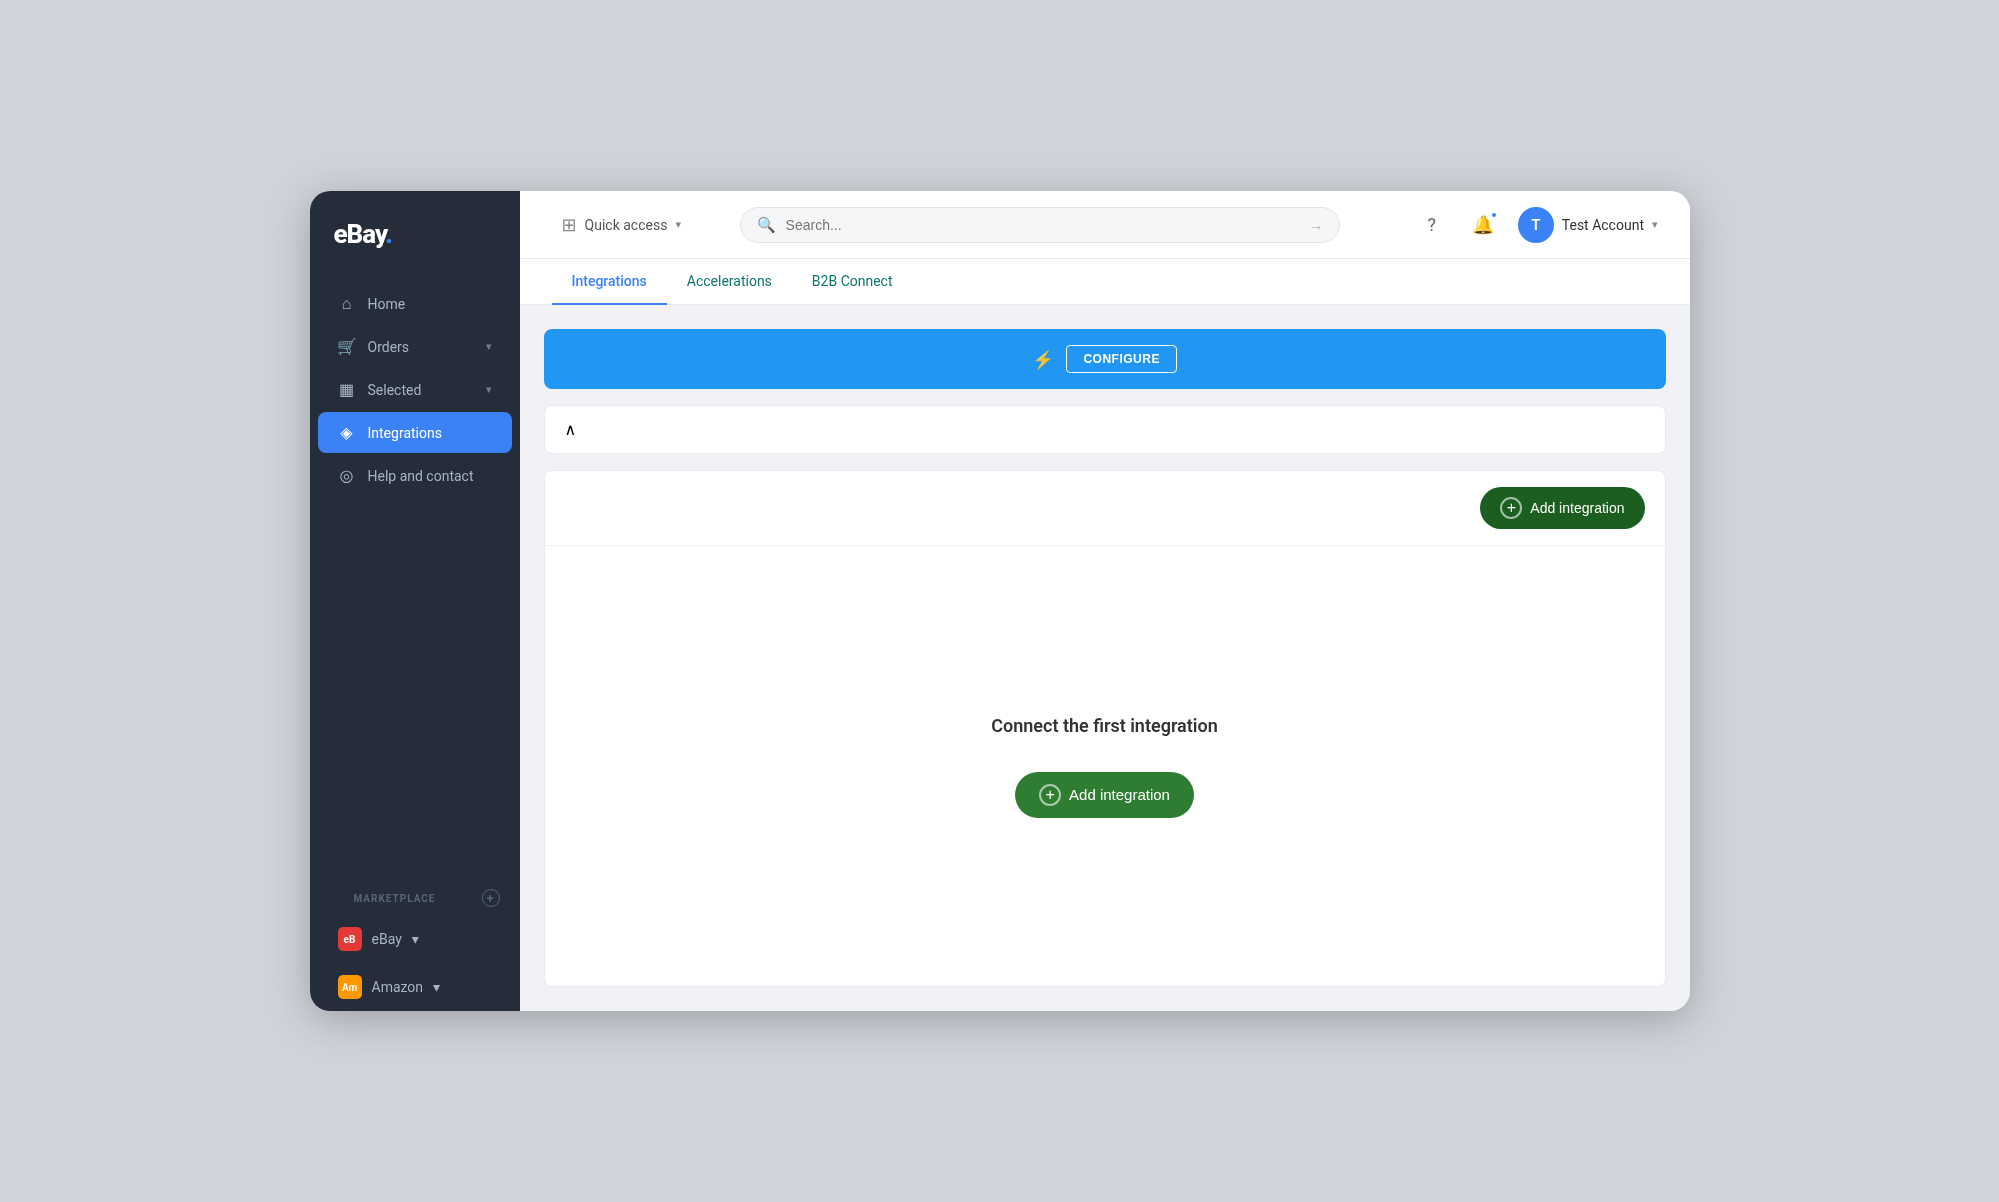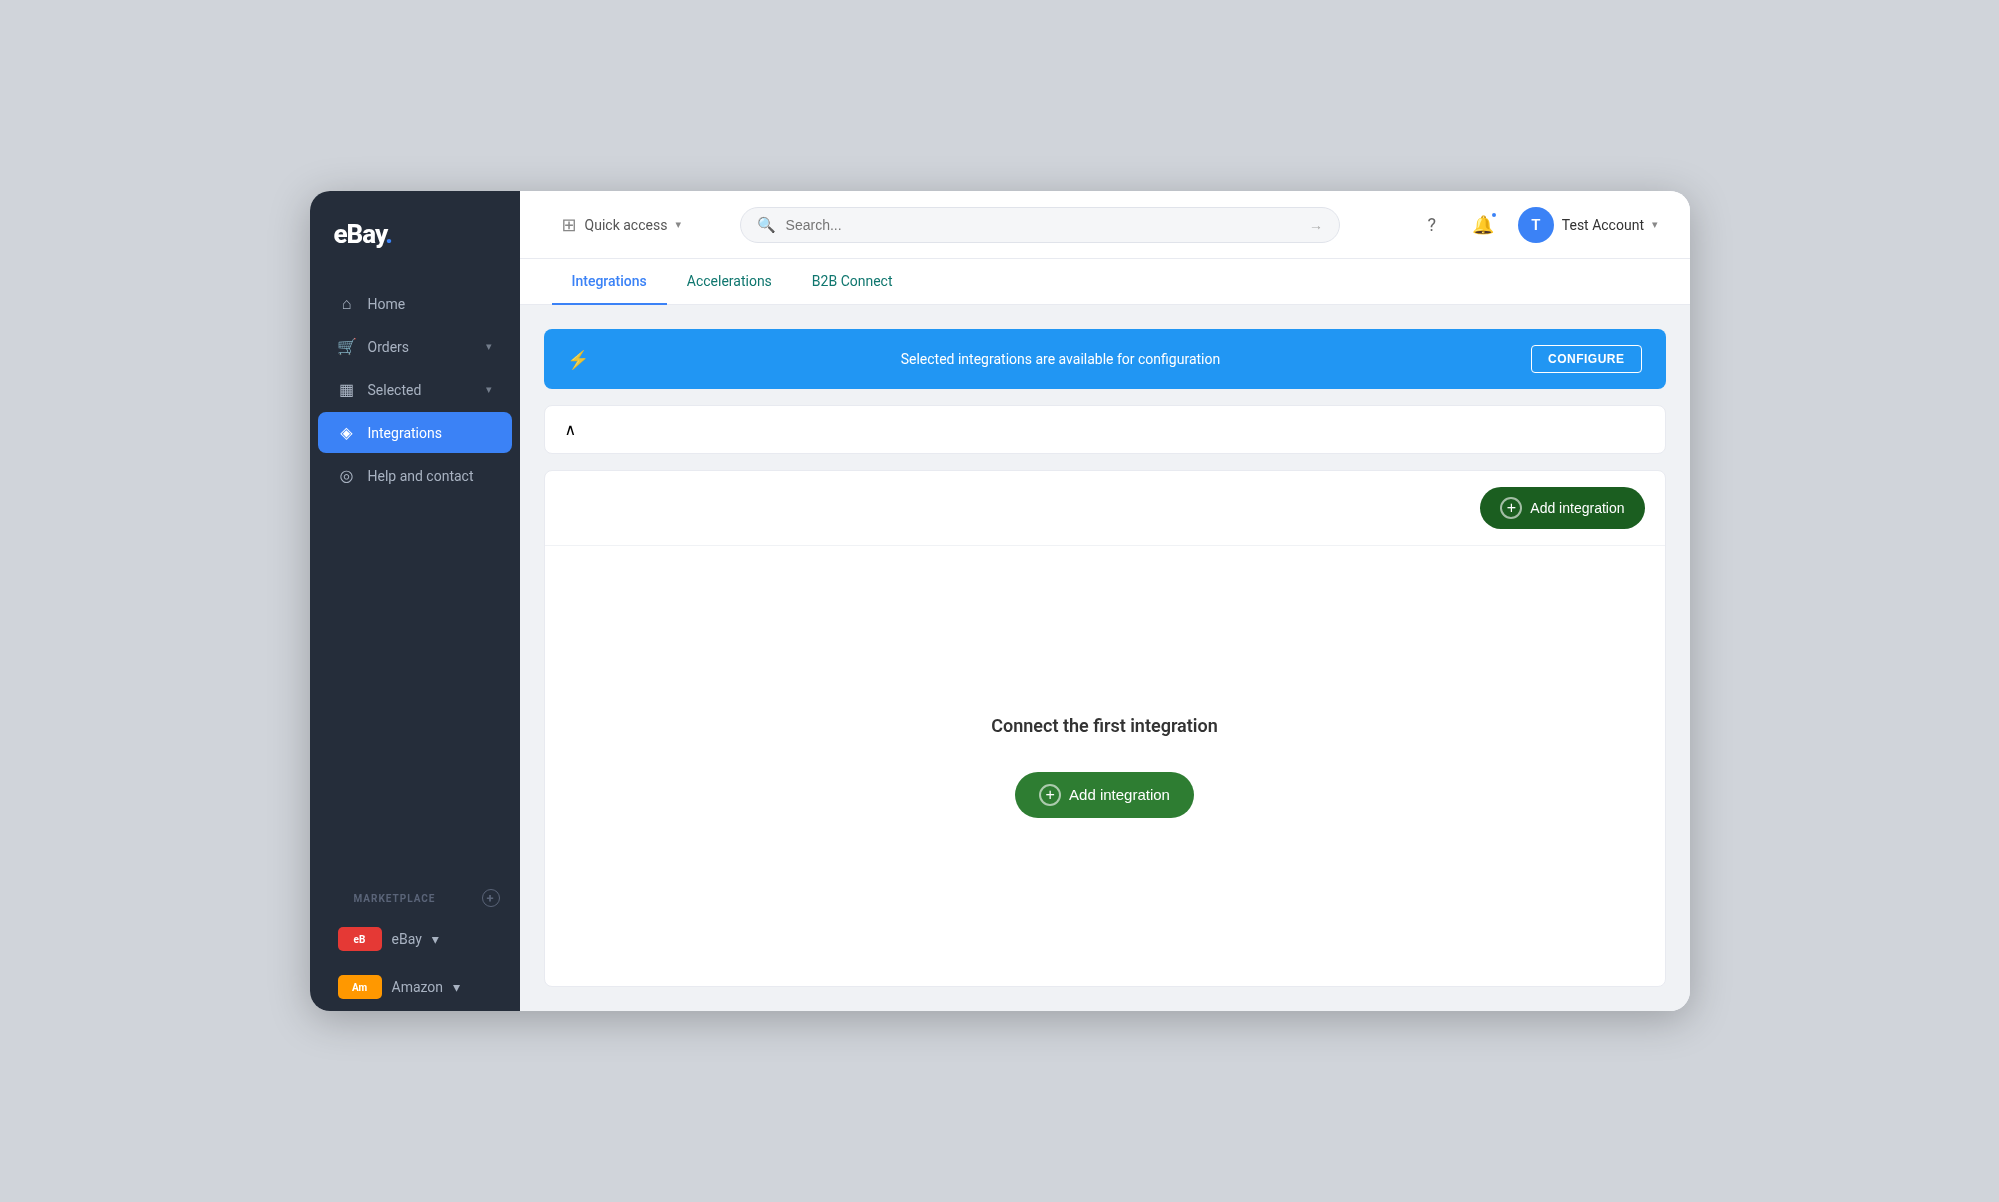--- a/index.html
+++ b/index.html
@@ -105,21 +105,21 @@
       align-items: center;
       padding: 10px 20px;
       color: #a8b2c1;
       font-size: 14px;
       cursor: pointer;
       border-radius: 8px;
       margin: 2px 8px;
       gap: 10px;
     }
     .marketplace-badge {
-      width: 44px;
+      width: 24px;
       height: 24px;
       border-radius: 5px;
       display: flex;
       align-items: center;
       justify-content: center;
       font-size: 10px;
       font-weight: 700;
       color: #fff;
       flex-shrink: 0;
     }
@@ -477,21 +477,20 @@
     <div class="tabs">
       <div class="tab active">Integrations</div>
       <div class="tab">Accelerations</div>
       <div class="tab">B2B Connect</div>
     </div>
 
     <div class="content">
 
       <div class="banner">
         <span class="banner-icon">⚡</span>
-        <span class="banner-text">Selected integrations are available for configuration</span>
         <button class="configure-btn">CONFIGURE</button>
       </div>
 
       <div class="filter-bar">
         <span>∧</span>
       </div>
 
       <div class="integration-panel">
         <div class="panel-header">
           <button class="add-integration-btn">

